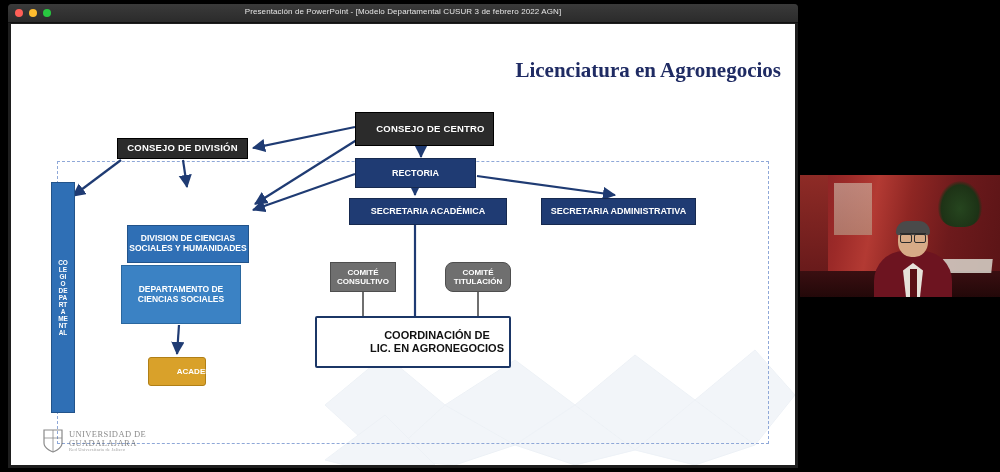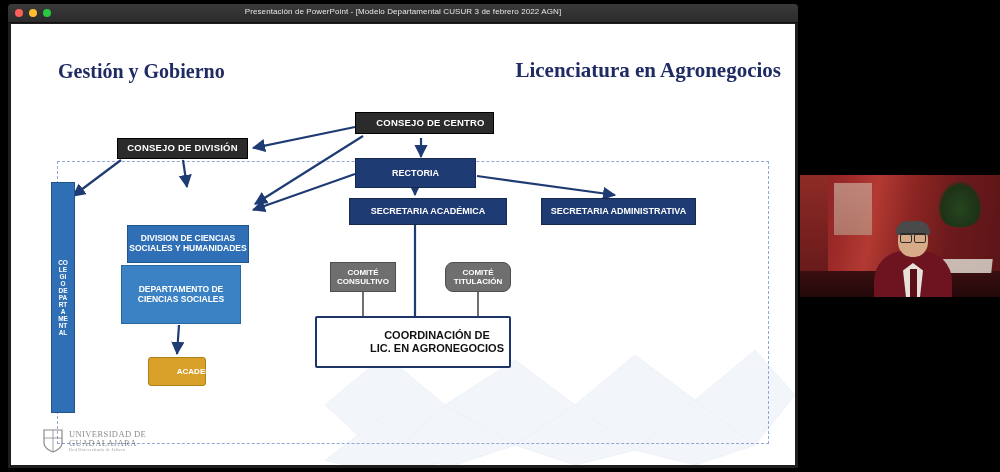--- a/index.html
+++ b/index.html
@@ -164,21 +164,21 @@
   .node-white {
     background: #ffffff;
     color: #111111;
     font-weight: bold;
     border: 2px solid #1b3666;
     font-size: 11px;
     border-radius: 2px;
   }
 
   
-  #node-consejo-centro { left: 344px; top: 88px; width: 139px; height: 22px; padding-left: 12px; }
+  #node-consejo-centro { left: 344px; top: 88px; width: 139px; height: 34px; padding-left: 12px; }
   
   #node-consejo-division { left: 106px; top: 114px; width: 131px; height: 21px; }
   
   #node-rectoria { left: 344px; top: 126px; width: 121px; height: 30px; margin-top: 8px; }
   
   #node-division-ciencias { left: 116px; top: 166px; width: 122px; height: 38px; margin-top: 35px; }
   
   #node-secretaria-academica { left: 338px; top: 174px; width: 158px; height: 27px; }
   
   #node-secretaria-administrativa { left: 530px; top: 174px; width: 155px; height: 27px; }
@@ -368,21 +368,20 @@
           <polygon points="60,175 120,120 190,160 130,180"></polygon>
           <polygon points="120,120 190,75 250,120 190,160"></polygon>
           <polygon points="190,160 250,120 310,165 250,180"></polygon>
           <polygon points="250,120 310,70 370,115 310,165"></polygon>
           <polygon points="310,165 370,115 430,160 370,180"></polygon>
           <polygon points="370,115 430,65 470,110 430,160"></polygon>
           <polygon points="0,175 60,130 110,180 20,180"></polygon>
         </g>
       </svg>
 
-      <div class="slide-title-left">Gestión y Gobierno</div>
       <div class="slide-title-right">Licenciatura en Agronegocios</div>
 
       <div class="dashed-box"></div>
 
       <svg class="arrows" viewBox="0 0 784 441">
         <defs>
           <marker id="ah" markerWidth="7" markerHeight="7" refX="5.5" refY="3" orient="auto">
             <path d="M0,0 L6,3 L0,6 z" fill="#1f3b73"></path>
           </marker>
         </defs>

